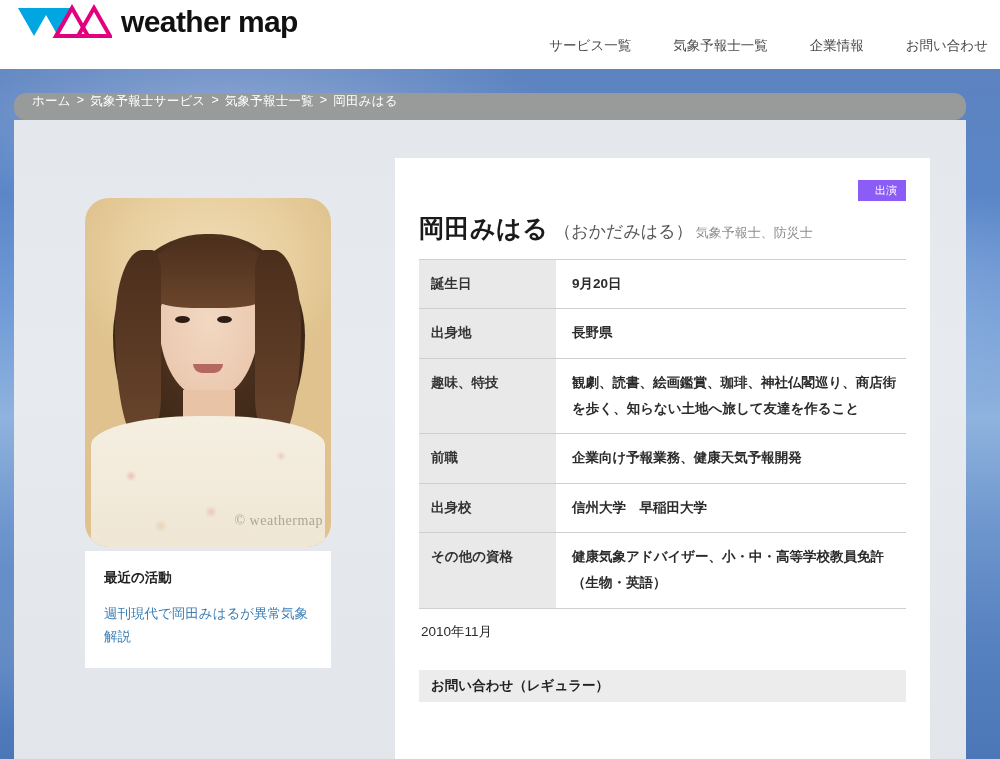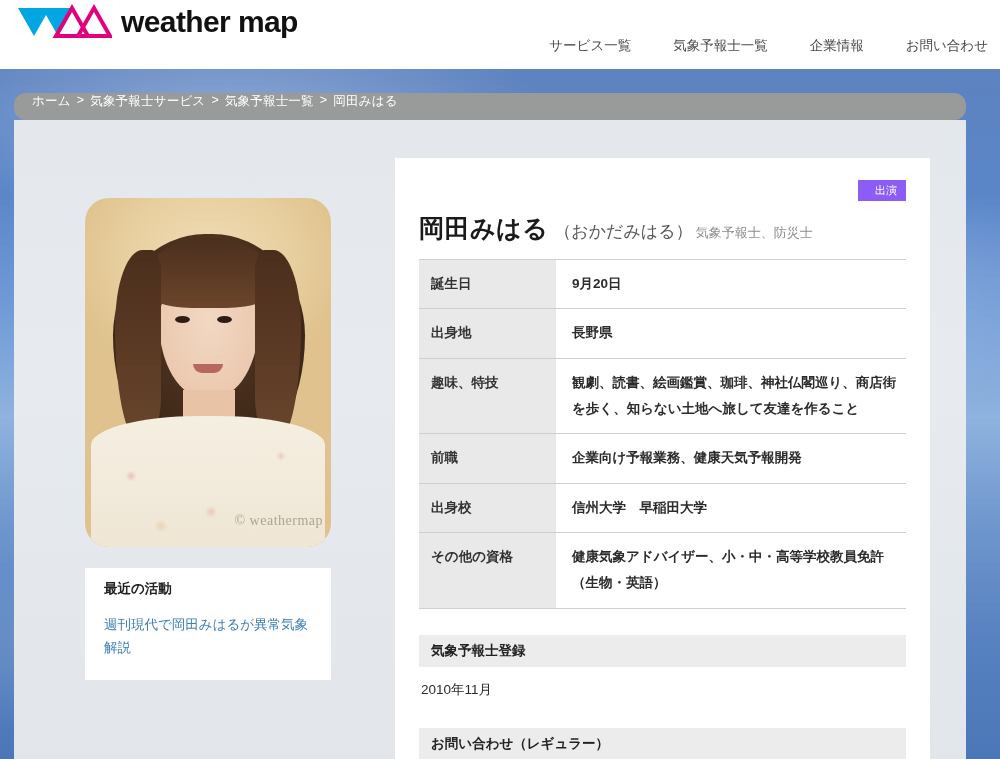--- a/index.html
+++ b/index.html
@@ -142,24 +142,24 @@
   .portrait .hair-front-l { left: 30px; border-radius: 60% 20% 40% 50% / 40% 12% 22% 60%; }
   .portrait .hair-front-r { left: 170px; border-radius: 20% 60% 50% 40% / 12% 40% 60% 22%; }
   .portrait .watermark {
     position: absolute; right: 8px; bottom: 18px;
     font-family: "Liberation Serif", "DejaVu Serif", serif;
     font-size: 14px; color: rgba(90,80,70,0.45); letter-spacing: 0.5px;
     white-space: nowrap;
   }
 
   .activity-box {
-    margin-top: 21px;
+    margin-top: 4px;
     width: 246px; min-height: 112px;
     background: #ffffff;
-    padding: 12px 19px 20px 19px;
+    padding: 18px 19px 20px 19px;
   }
   .activity-title {
     font-size: 13.5px; font-weight: bold; color: #222; margin-bottom: 15px;
   }
   .activity-link {
     font-size: 13.5px; color: #3b7fb5; line-height: 1.72; cursor: pointer;
     text-decoration: none; display: block;
   }
 
   
@@ -302,21 +302,20 @@
             <td class="label">出身校</td>
             <td class="value">信州大学　早稲田大学</td>
           </tr>
           <tr>
             <td class="label">その他の資格</td>
             <td class="value">健康気象アドバイザー、小・中・高等学校教員免許（生物・英語）</td>
           </tr>
         </tbody>
       </table>
 
-      <div class="section-head">気象予報士登録</div>
       <div class="section-body">
         <span class="line">2010年11月</span>
       </div>
 
       <div class="section-head">お問い合わせ（レギュラー）</div>
 
     </div>
   </div>
 </div>
 

